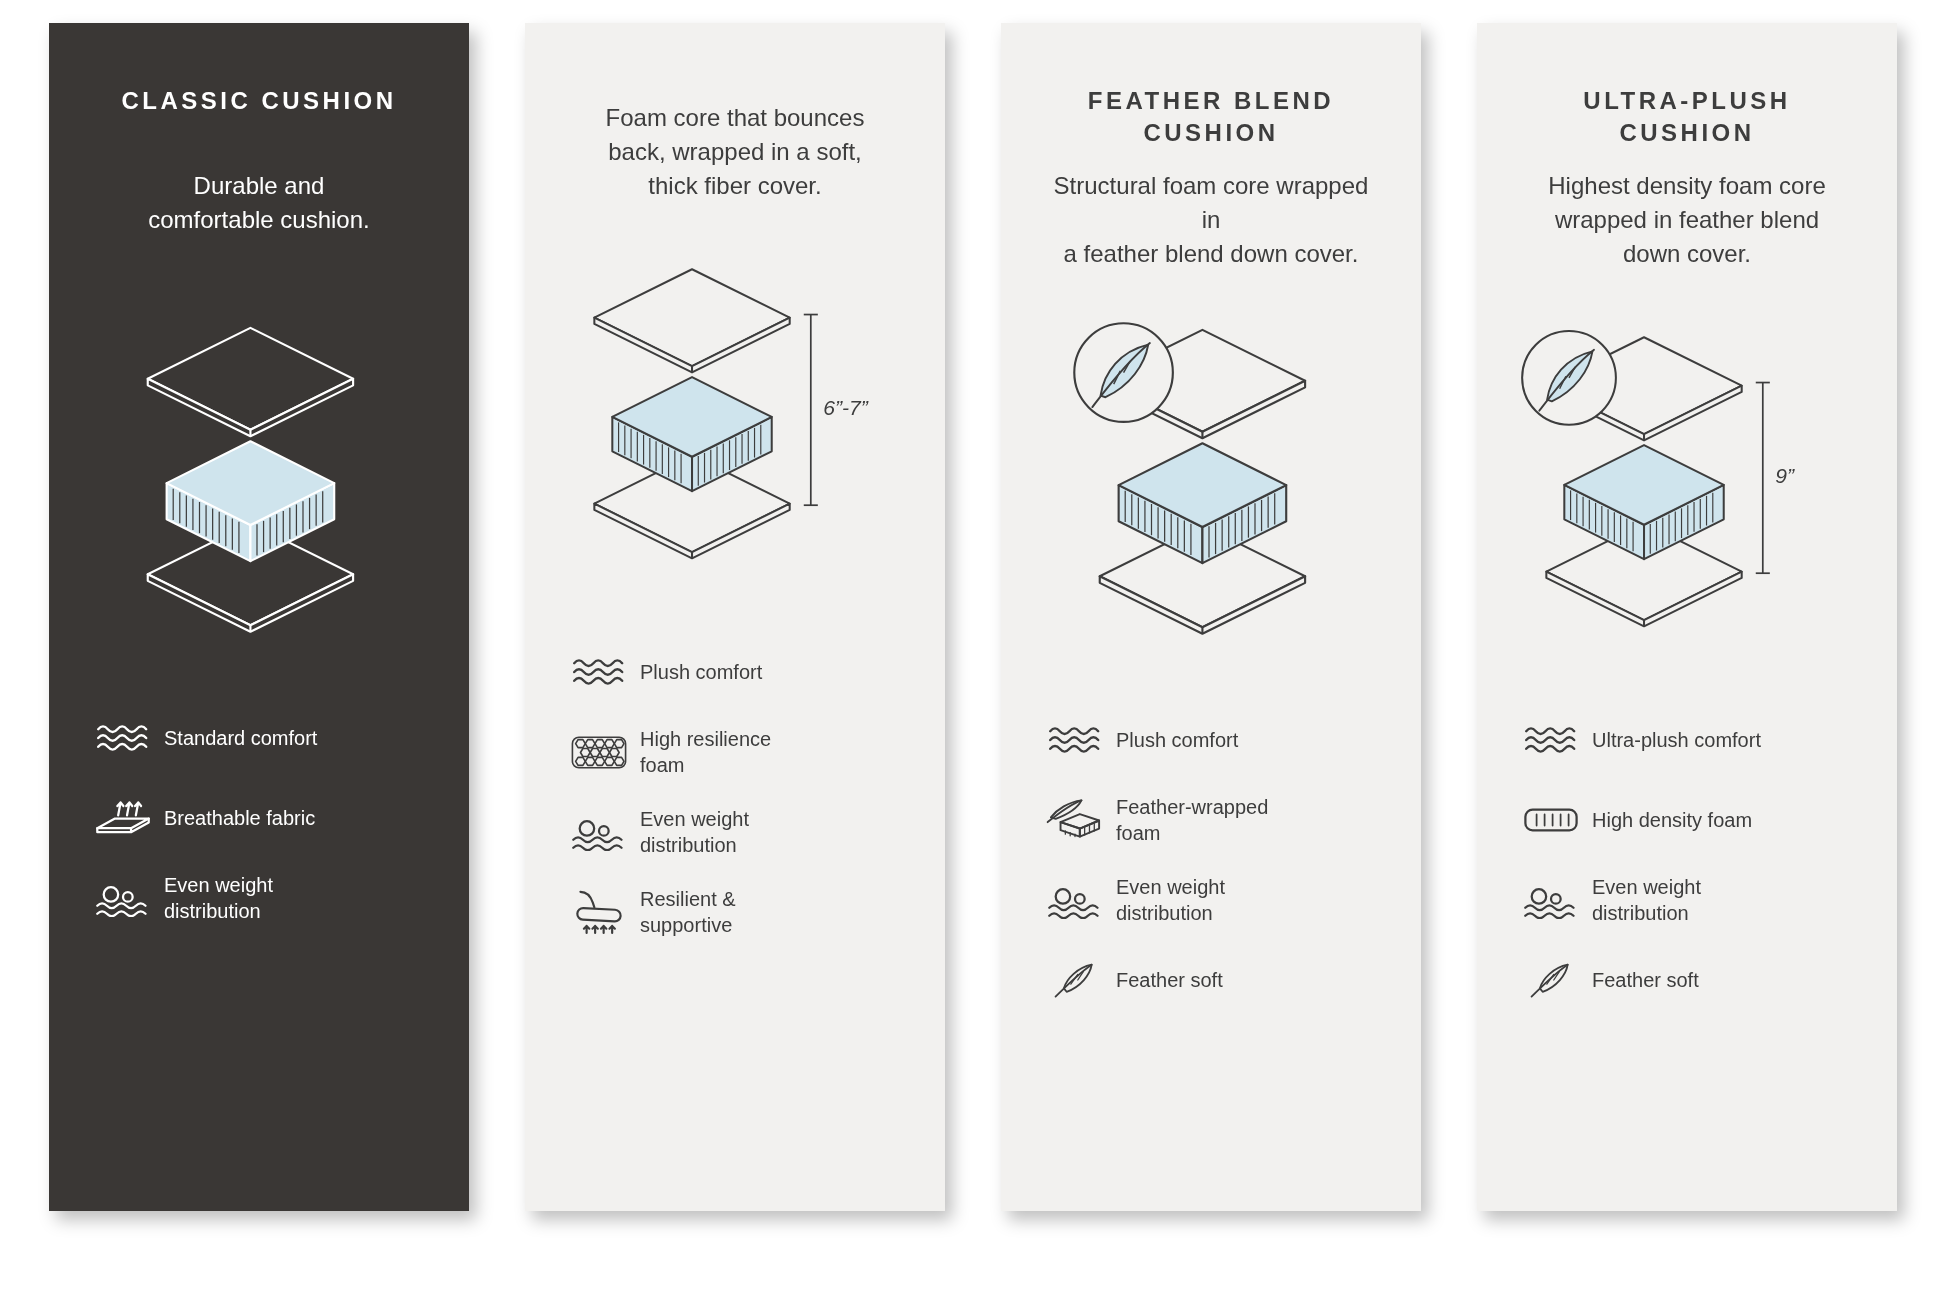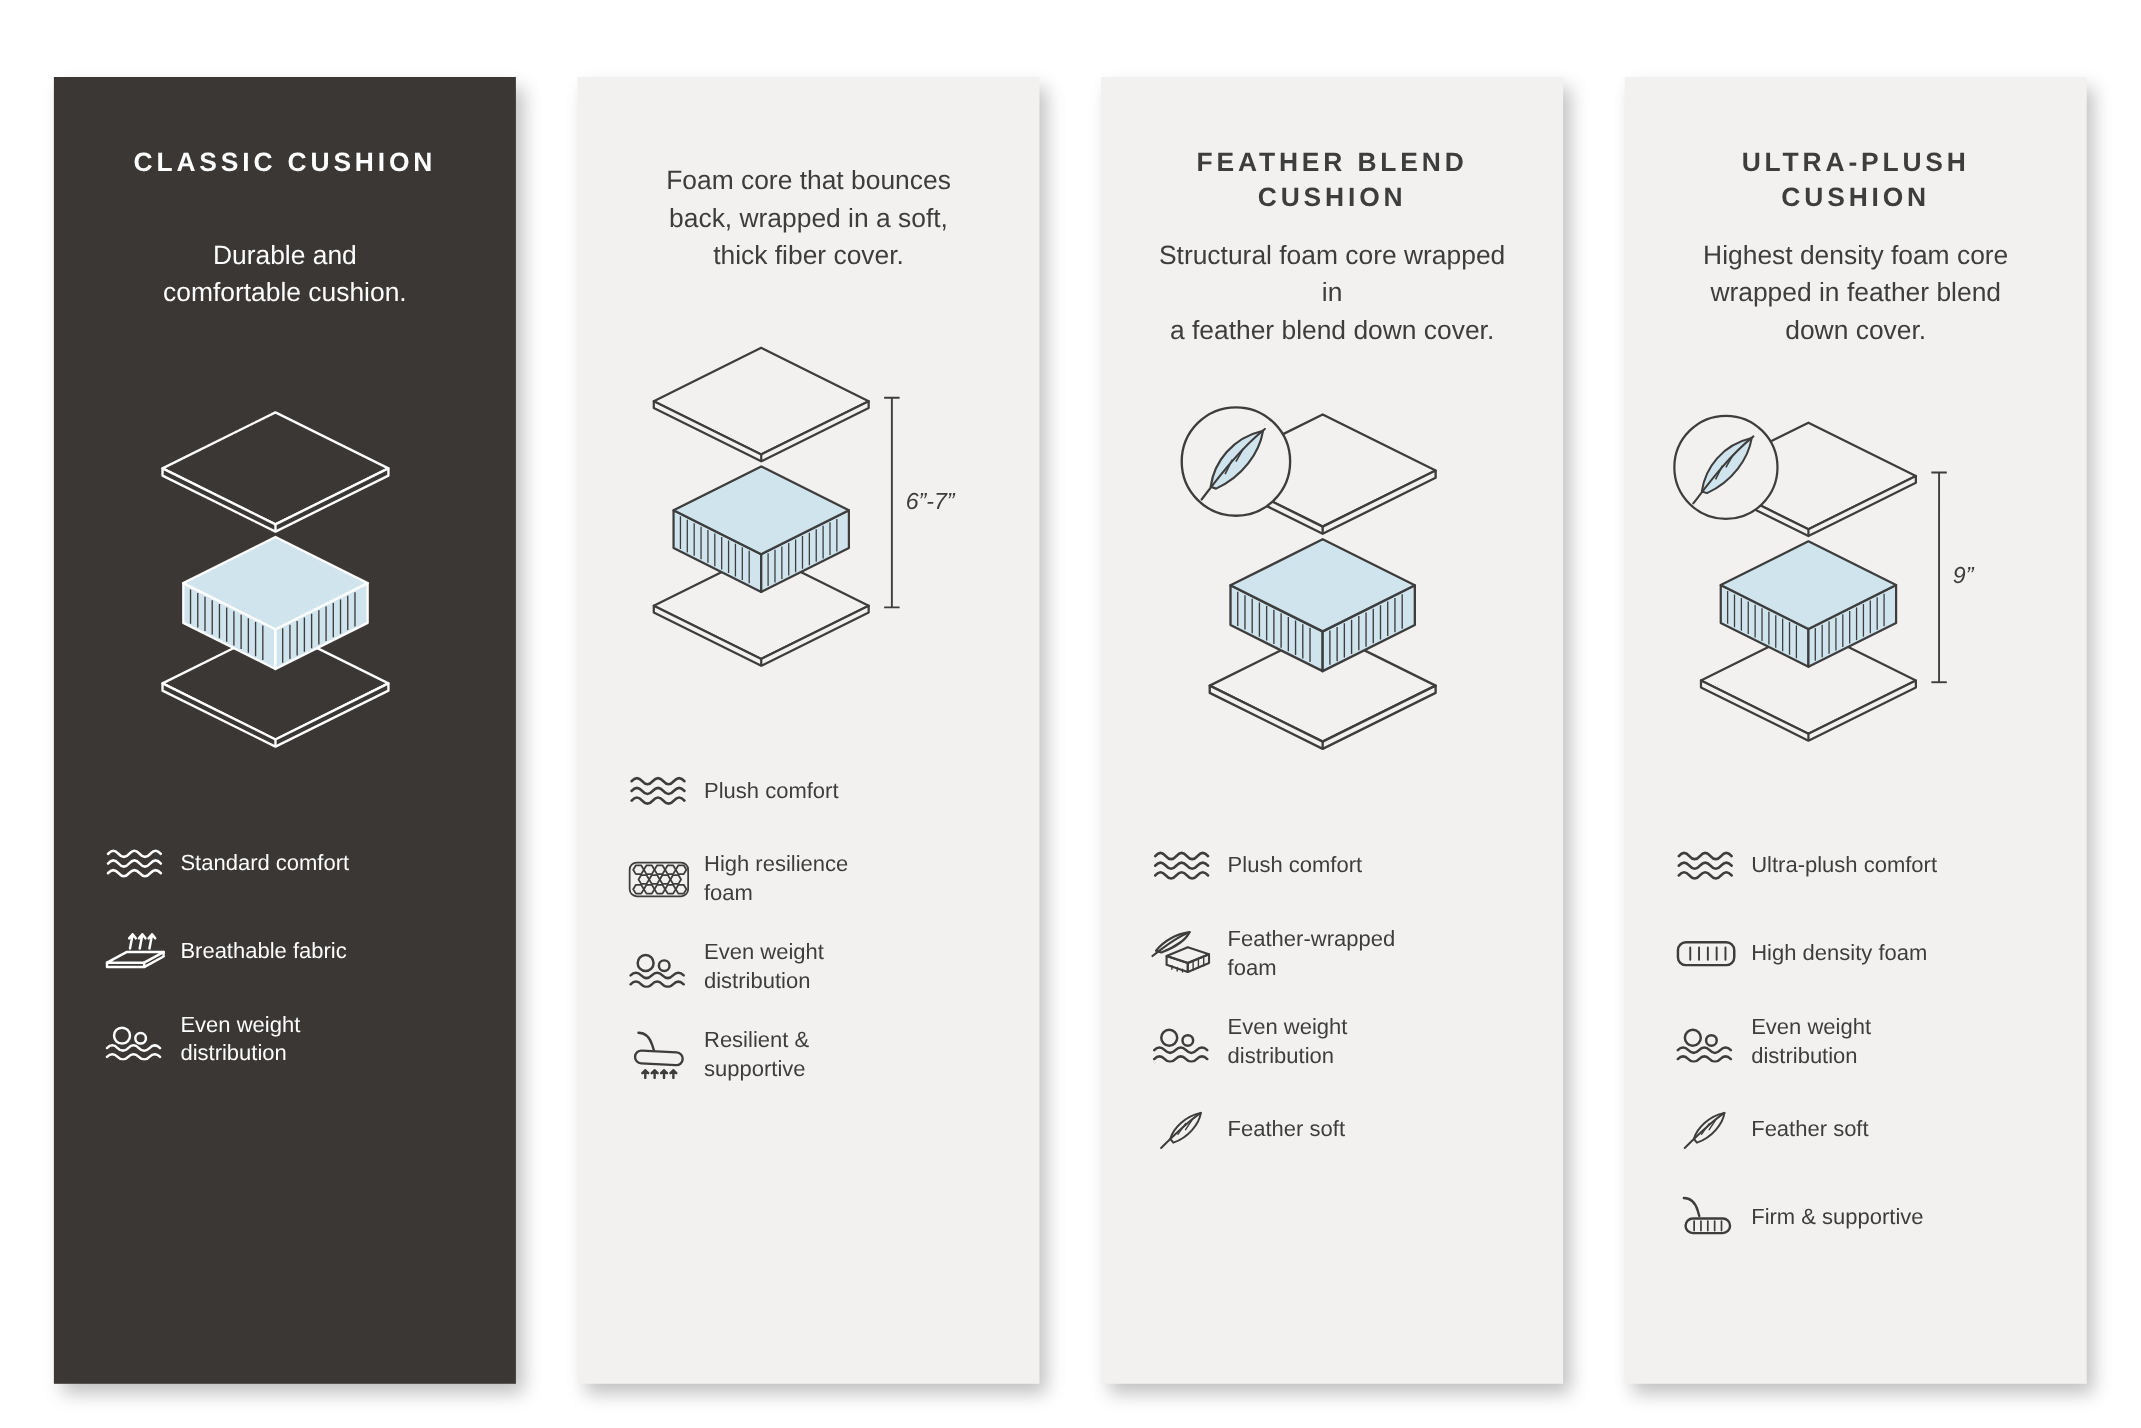--- a/index.html
+++ b/index.html
@@ -7,21 +7,21 @@
   body {
     background: var(--page-bg, #ffffff);
     font-family: "Liberation Sans", sans-serif;
     color: var(--ink, #3d3d3d);
     overflow: hidden;
   }
   .board {
     display: flex;
     justify-content: center;
     gap: 56px;
-    padding-top: 70px;
+    padding-top: 23px;
     height: 100%;
   }
   .card {
     width: 420px;
     flex: 0 0 420px;
     height: 1188px;
     padding: 62px 42px 40px;
     box-shadow: 7px 9px 16px rgba(0,0,0,0.25);
     display: flex;
     flex-direction: column;
@@ -471,25 +471,15 @@
         <li class="feature">
           <span class="f-icon">
             <svg viewBox="0 0 72 60" width="50" height="42" fill="none" stroke="currentColor" stroke-width="2.6" stroke-linecap="round" stroke-linejoin="round">
               <path d="M20 42 C24 28 40 12 60 8 C58 22 44 40 24 47 Z"></path>
               <path d="M8 54 C20 42 42 20 60 8"></path>
               <path d="M30 36 L40 22 M40 30 L48 18" stroke-width="1.8"></path>
             </svg>
           </span>
           <span class="f-label">Feather soft</span>
         </li>
-        <li class="feature">
-          <span class="f-icon">
-            <svg viewBox="0 0 72 56" width="56" height="44" fill="none" stroke="currentColor" stroke-width="2.8" stroke-linecap="round" stroke-linejoin="round">
-              <path d="M10 5 C17 5 23 10 26 19 L28 26"></path>
-              <rect x="12" y="29" width="52" height="17" rx="8.5"></rect>
-              <path d="M22 32 L22 43 M30 32 L30 43 M38 32 L38 43 M46 32 L46 43 M54 32 L54 43" stroke-width="2"></path>
-            </svg>
-          </span>
-          <span class="f-label">Firm &amp; supportive</span>
-        </li>
     </ul>
     </section>
   </main>
 
 </body></html>

